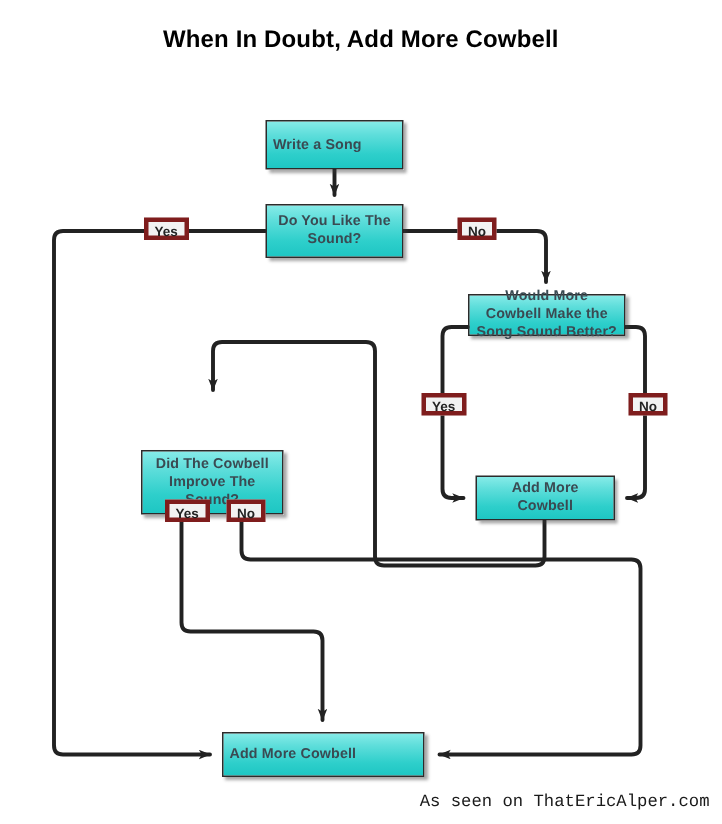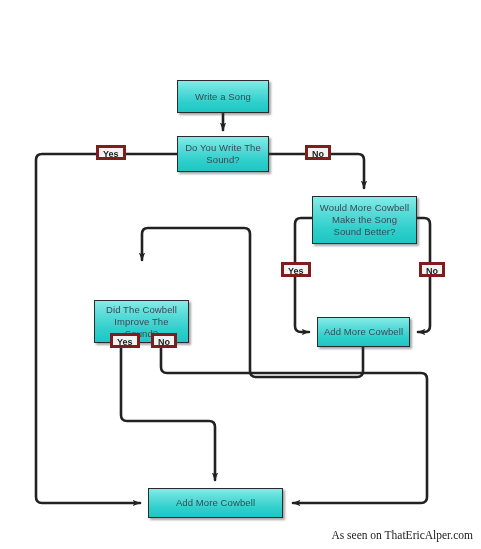--- a/index.html
+++ b/index.html
@@ -27,43 +27,43 @@
     font-weight: bold;
     color: #000000;
     letter-spacing: 0.1px;
   }
   #footer-credit {
     position: absolute;
     right: 8px;
     bottom: 8px;
     font-size: 11.5px;
     color: #1a1a1a;
-    font-family: Liberation Serif, serif;
+    font-family: Liberation Mono, monospace;
     margin-left: 17px;
   }
   svg#edges {
     position: absolute;
     left: 0;
     top: 0;
     width: 481px;
     height: 549px;
   }
   .node {
     position: absolute;
     box-sizing: border-box;
     border: 1px solid #2b2b2b;
     background: linear-gradient(to bottom, #86ebe8 0%, #5fdedb 28%, #2ecfcb 70%, #1ec6c3 100%);
     box-shadow: 2px 2px 2px rgba(60,60,60,0.45);
     display: flex;
     align-items: center;
-    justify-content: center;
+    justify-content: flex-start;
     text-align: center;
     color: #3a4a52;
     font-size: 9.5px;
-    font-weight: normal;
+    font-weight: bold;
     line-height: 12px;
     letter-spacing: 0.1px;
     padding: 0 4px;
   }
   .edge-label {
     position: absolute;
     box-sizing: border-box;
     border: 3px solid #7f1d1d;
     background: #f2f2f2;
     color: #222222;
@@ -73,20 +73,21 @@
     text-align: center;
     padding: 0 4px;
     height: 15px;
   }
 </style>
 </head>
 <body>
 
 <div id="page">
 
+  <div id="chart-title">When In Doubt, Add More Cowbell</div>
 
   <svg id="edges" viewBox="0 0 481 549">
     <defs>
       <marker id="arrow" markerWidth="9" markerHeight="9" refX="7.5" refY="3.2" orient="auto" markerUnits="userSpaceOnUse">
         <path d="M0,0 L8,3.2 L0,6.4 L2,3.2 z" fill="#222222"></path>
       </marker>
     </defs>
     <g fill="none" stroke="#222222" stroke-width="2.6" stroke-linecap="round" stroke-linejoin="round">
 
       <path d="M223,113 L223,130" marker-end="url(#arrow)"></path>
@@ -105,24 +106,24 @@
 
       <path d="M161,311 L161,367 Q161,373 167,373 L421,373 Q427,373 427,379 L427,497 Q427,503 421,503 L293,503" marker-end="url(#arrow)"></path>
     </g>
   </svg>
 
   <div class="node" style="left:177px; top:80px; width:92px; height:33px;">
     <span>Write a Song</span>
   </div>
 
   <div class="node" style="left:177px; top:136px; width:92px; height:36px;">
-    <span>Do You Write The Sound?</span>
+    <span>Do You Like The Sound?</span>
   </div>
 
-  <div class="node" style="left:312px; top:196px; width:105px; height:48px;">
+  <div class="node" style="left:312px; top:196px; width:105px; height:28px;">
     <span>Would More Cowbell Make the Song Sound Better?</span>
   </div>
 
   <div class="node" style="left:94px; top:268px; width:95px; height:43px;margin-top:32px;">
     <span>Did The Cowbell Improve The Sound?</span>
   </div>
 
   <div class="node" style="left:317px; top:317px; width:93px; height:30px;">
     <span>Add More Cowbell</span>
   </div>

